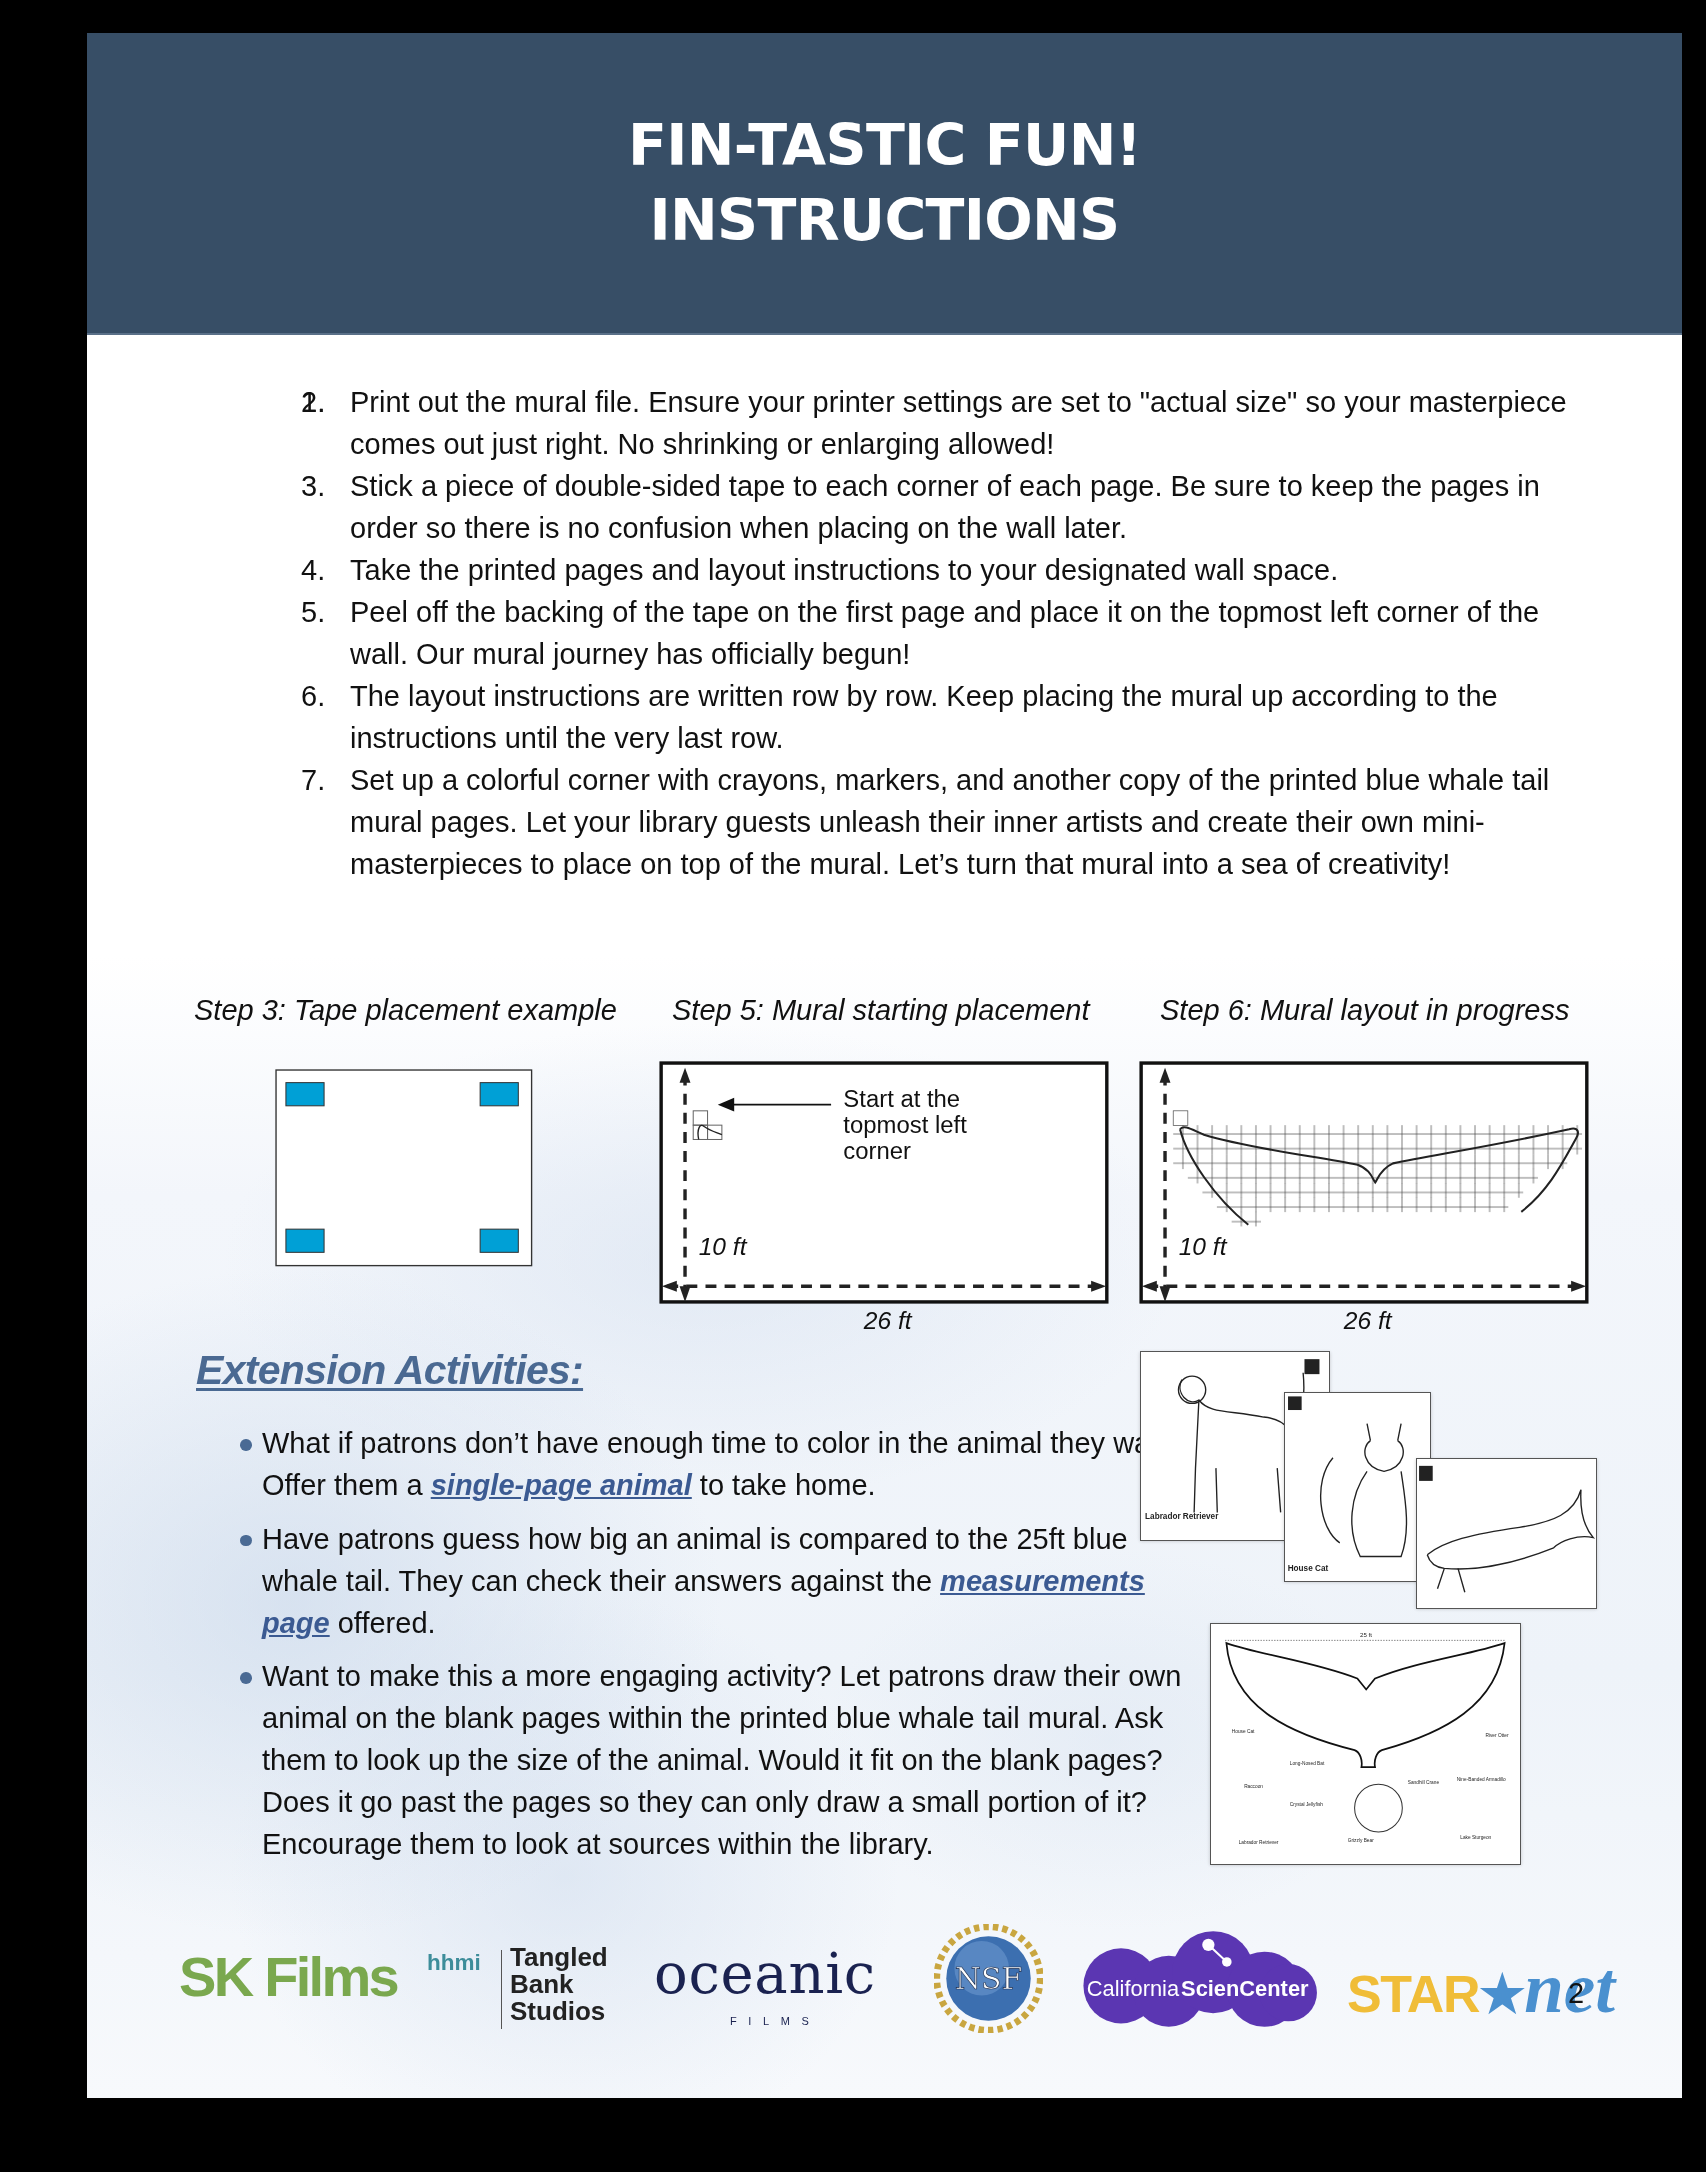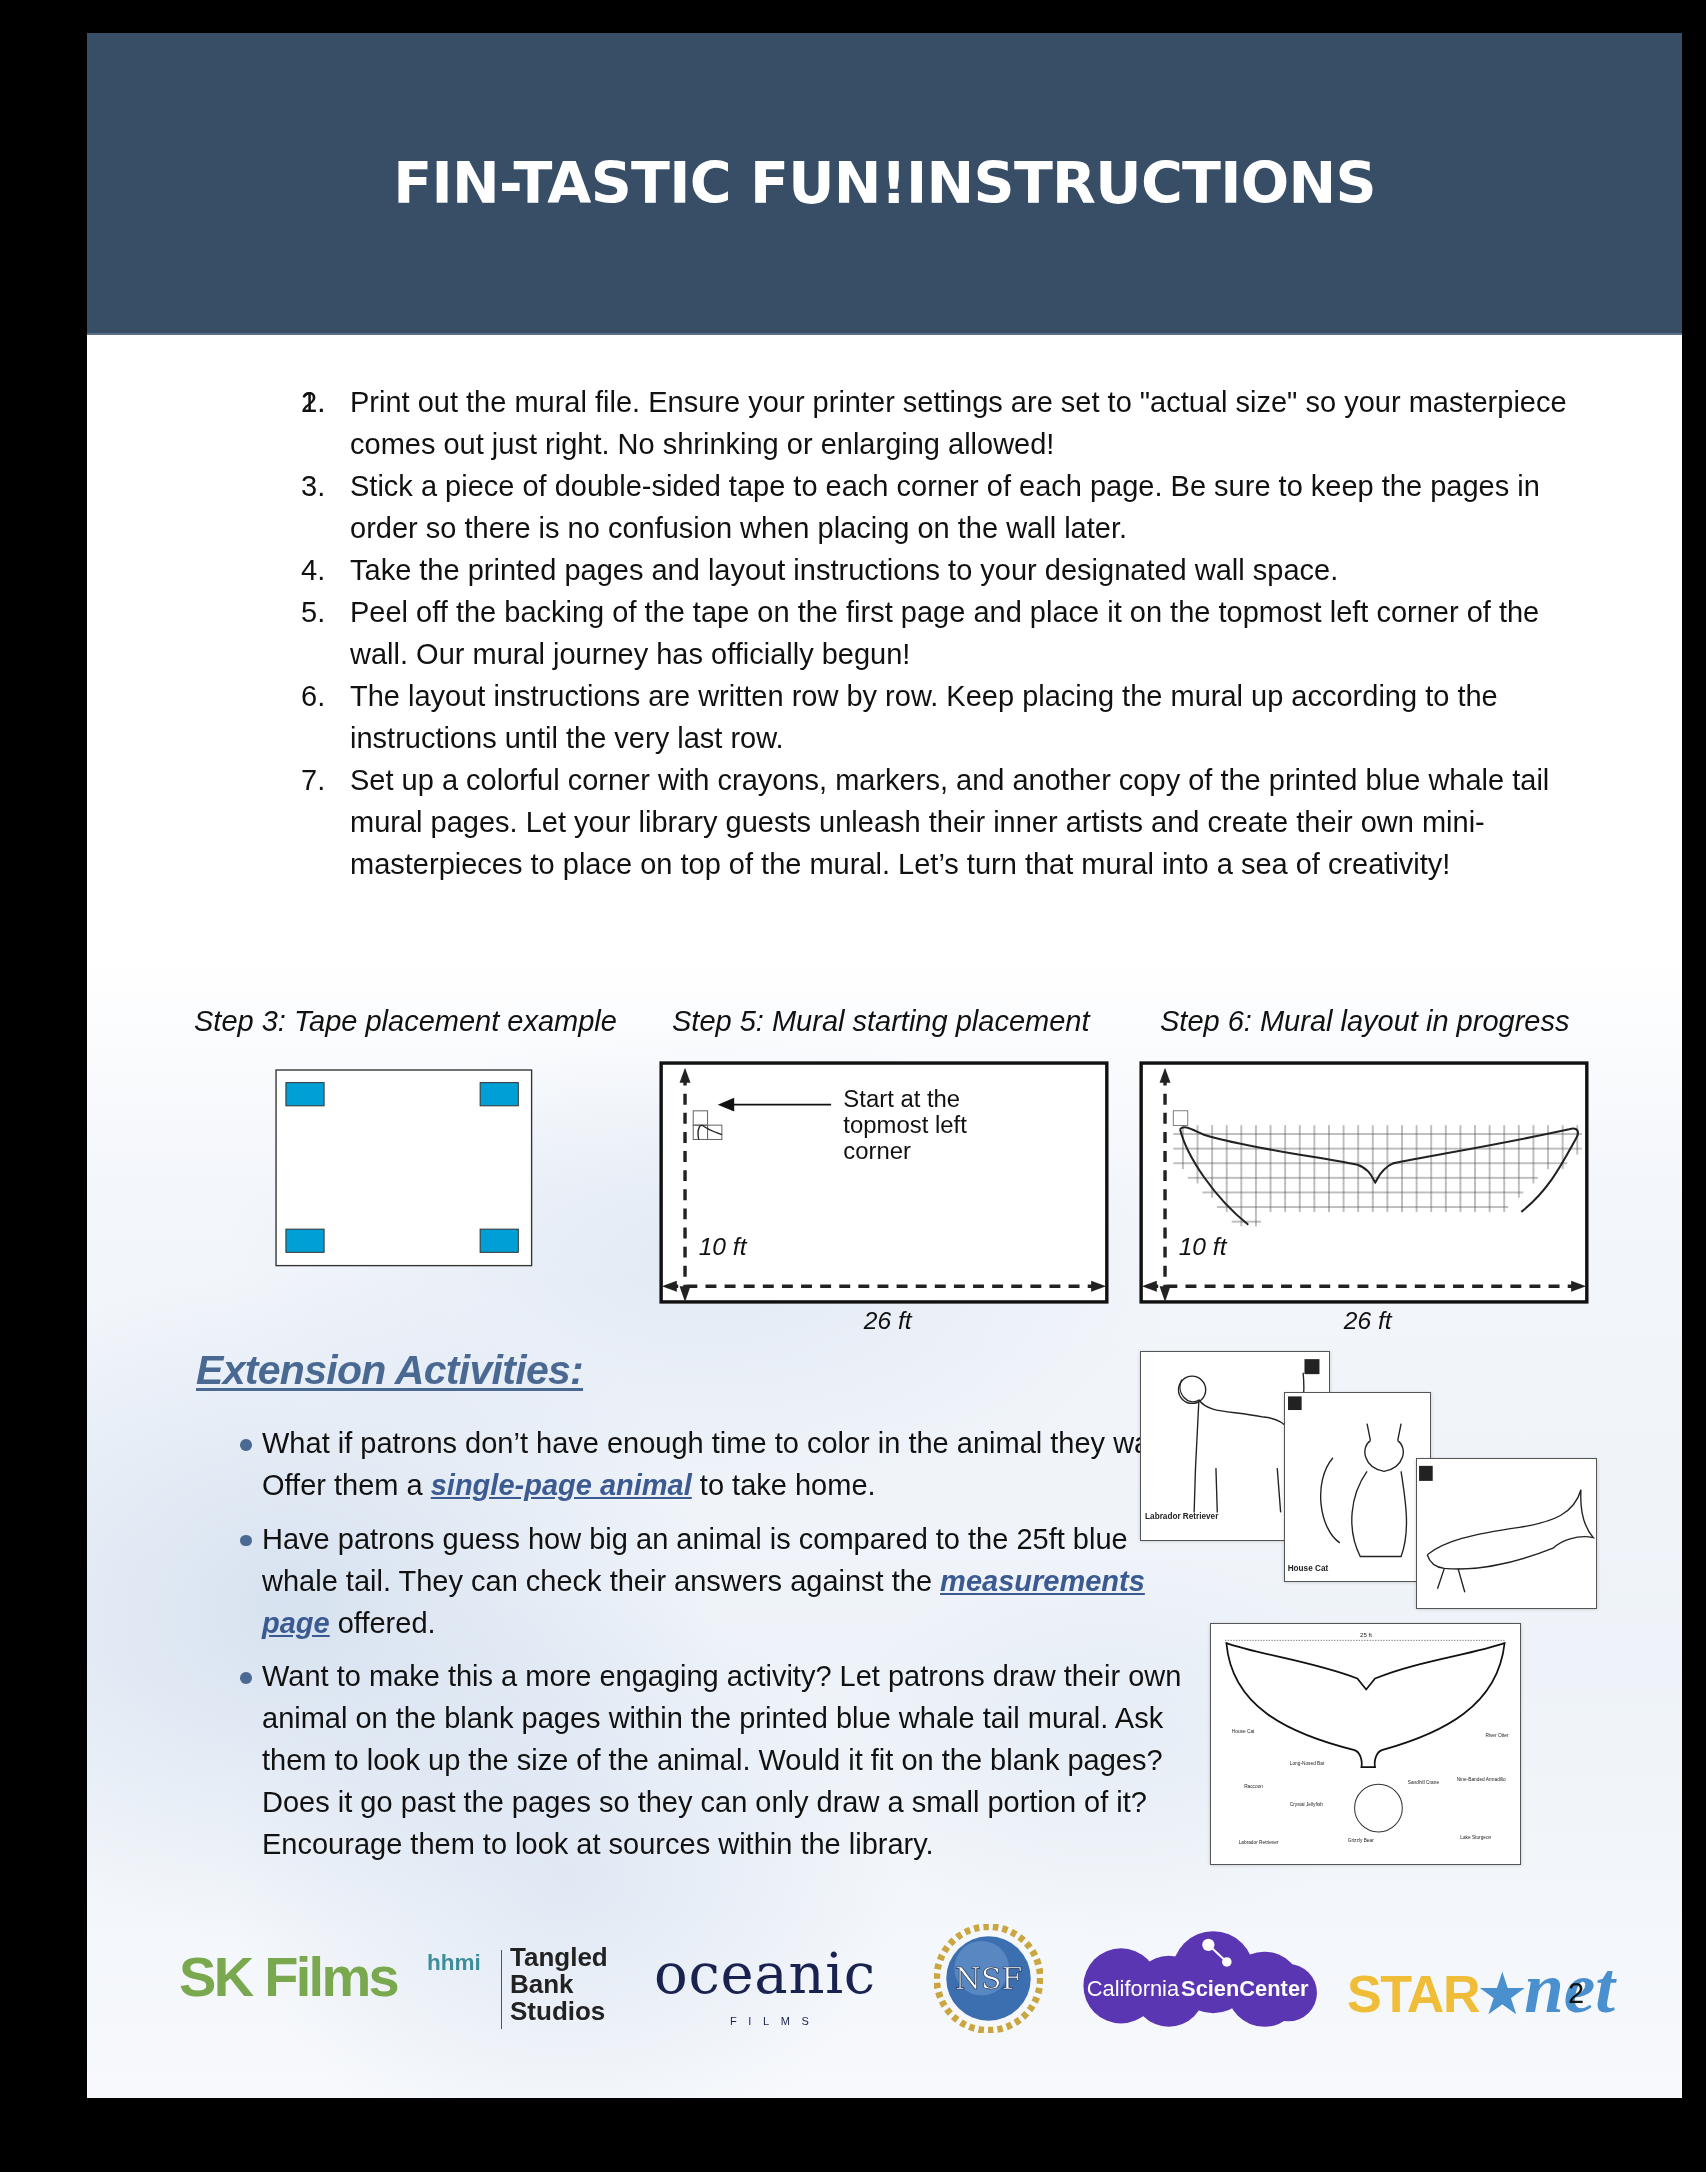--- a/index.html
+++ b/index.html
@@ -14,38 +14,38 @@
       radial-gradient(ellipse 614px 478px at 205px 1570px, rgba(196,212,232,0.55), rgba(255,255,255,0) 70%),
       radial-gradient(ellipse 478px 410px at 478px 1843px, rgba(200,215,235,0.45), rgba(255,255,255,0) 70%),
       radial-gradient(ellipse 683px 341px at 614px 1229px, rgba(210,222,238,0.5), rgba(255,255,255,0) 70%),
       radial-gradient(ellipse 410px 273px at 1024px 1707px, rgba(215,226,240,0.4), rgba(255,255,255,0) 70%),
       linear-gradient(180deg, #ffffff 0px, #ffffff 922px, #f3f6fb 1161px, #eef3f9 1638px, #f7f9fc 2065px);
     overflow: hidden;
   }
   .header {
     position: absolute; left: 0; top: 0; width: 1595px; height: 300px;
     background: #374e66; border-bottom: 2px solid #5a7088;
-    display: flex; flex-direction: row; align-items: center; justify-content: center;
+    display: flex; flex-direction: column; align-items: center; justify-content: center;
   }
   .header h1 {
     margin: 0; color: #fff; font-family: "DejaVu Sans", sans-serif;
     font-weight: bold; font-size: 57px; line-height: 75px; text-align: center;
     letter-spacing: -0.7px;
   }
   .steps {
     position: absolute; left: 116px; top: 348px; width: 1386px;
     margin: 0; padding: 0; list-style: none;
     font-family: "Liberation Sans", sans-serif; font-size: 29px; line-height: 42px; color: #111;
   }
   .steps li { position: relative; padding-left: 147px; }
   .steps .num { position: absolute; left: 98px; width: 41px; text-align: left; }
 
   .diagram-title {
     position: absolute; font-family: "Liberation Sans", sans-serif; font-style: italic;
-    font-size: 29px; color: #111; white-space: nowrap; top: 961px; margin-top: 11px;
+    font-size: 29px; color: #111; white-space: nowrap; top: 961px;
   }
   .diagram { position: absolute; }
 
   .ext-heading {
     position: absolute; left: 109px; top: 1314px;
     font-family: "Liberation Sans", sans-serif; font-weight: bold; font-style: italic;
     font-size: 41px; color: #4a6992; text-decoration: underline; text-decoration-thickness: 2.7px;
     text-underline-offset: 4.1px; letter-spacing: -0.7px; margin: 0;
   }
   .ext-list {

